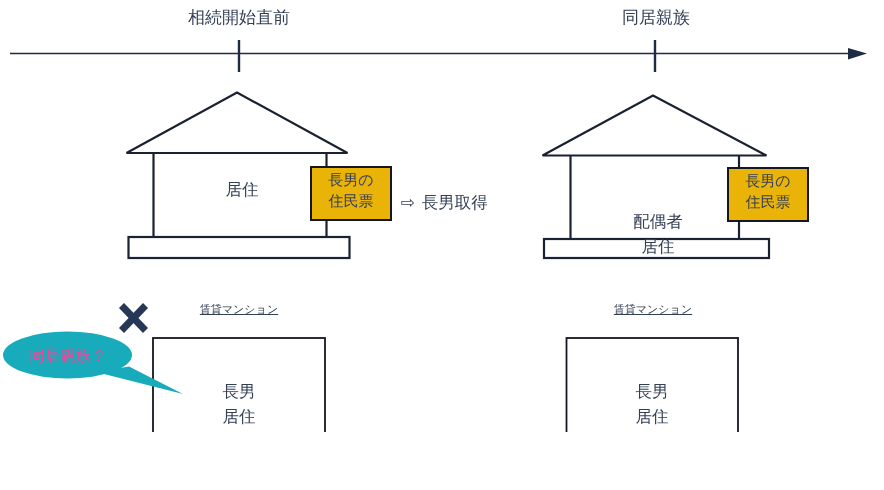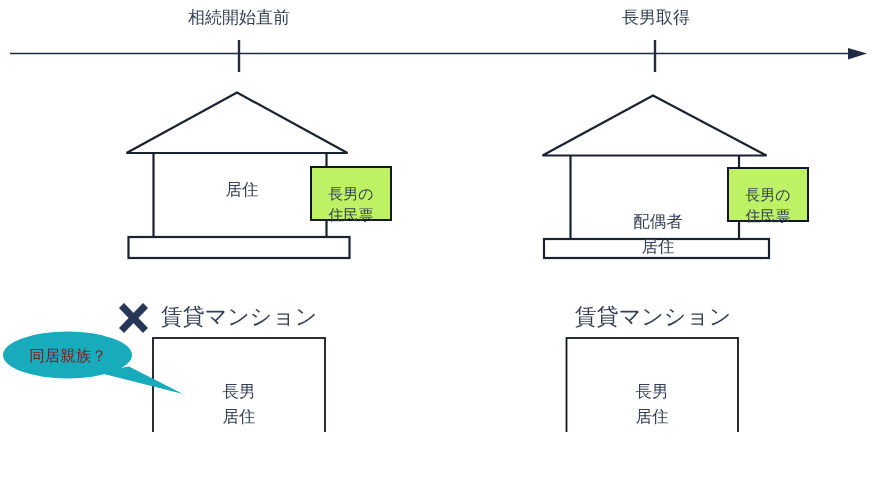--- a/index.html
+++ b/index.html
@@ -32,47 +32,47 @@
   .xmark     { stroke-width: 7; stroke-linecap: butt; fill: none; }
   
   .txt {
     position: absolute;
     text-align: center;
     color: #333f54;
     white-space: nowrap;
   }
   .tl-label    { font-size: 17px; font-weight: 400; }
   .occupant    { font-size: 16.5px; line-height: 25px; }
-  .apt-label   { font-size: 22px; }
+  .apt-label   { font-size: 11px; text-decoration: underline; }
   .card {
     position: absolute;
-    background: #bef264;
+    background: #eab308;
     border: 2px solid #14171f;
     box-sizing: border-box;
     text-align: center;
     font-size: 15px;
     line-height: 21px;
-    padding-top: 15px;
+    padding-top: 1px;
     color: #333f54;
   }
   .note {
     position: absolute;
     font-size: 16.5px;
     color: #333f54;
     white-space: nowrap;
   }
   .note .arrow-glyph { margin-right: 7px; }
   .callout-text {
     position: absolute;
     left: 8px;
     top: 346px;
     width: 120px;
     text-align: center;
     font-size: 15.5px;
-    color: #7f1d1d;
+    color: #ec4899;
     white-space: nowrap;
   }
 </style>
 </head>
 <body>
 
 <div class="canvas">
 
   <svg class="scene" viewBox="0 0 884 490" aria-hidden="true">
 
@@ -102,31 +102,34 @@
       <line class="xmark" x1="145.5" y1="305.5" x2="121.5" y2="330.5" stroke="#273757"></line>
     </g>
 
     <g>
       <polygon points="96,372 129,366.5 183,394" fill="#18abbc"></polygon>
       <ellipse cx="67.5" cy="355" rx="64.5" ry="23.5" fill="#18abbc"></ellipse>
     </g>
   </svg>
 
   <div class="txt tl-label" style="left:139px; top:6px; width:200px;">相続開始直前</div>
-  <div class="txt tl-label" style="left:556px; top:6px; width:200px;">長男取得</div>
+  <div class="txt tl-label" style="left:556px; top:6px; width:200px;">同居親族</div>
 
   <div class="txt occupant" style="left:162px; top:177px; width:160px;">
     <div>居住</div>
   </div>
 
   <div class="card" style="left:310px; top:166px; width:82px; height:55px;">
     <div>長男の</div>
     <div>住民票</div>
   </div>
 
+  <div class="note" style="left:401px; top:192px;">
+    <span class="arrow-glyph">⇨</span><span>長男取得</span>
+  </div>
 
   <div class="txt occupant" style="left:578px; top:177px; width:160px;margin-top:32px;">
     <div>配偶者</div>
     <div>居住</div>
   </div>
 
   <div class="card" style="left:727px; top:167px; width:82px; height:55px;">
     <div>長男の</div>
     <div>住民票</div>
   </div>

